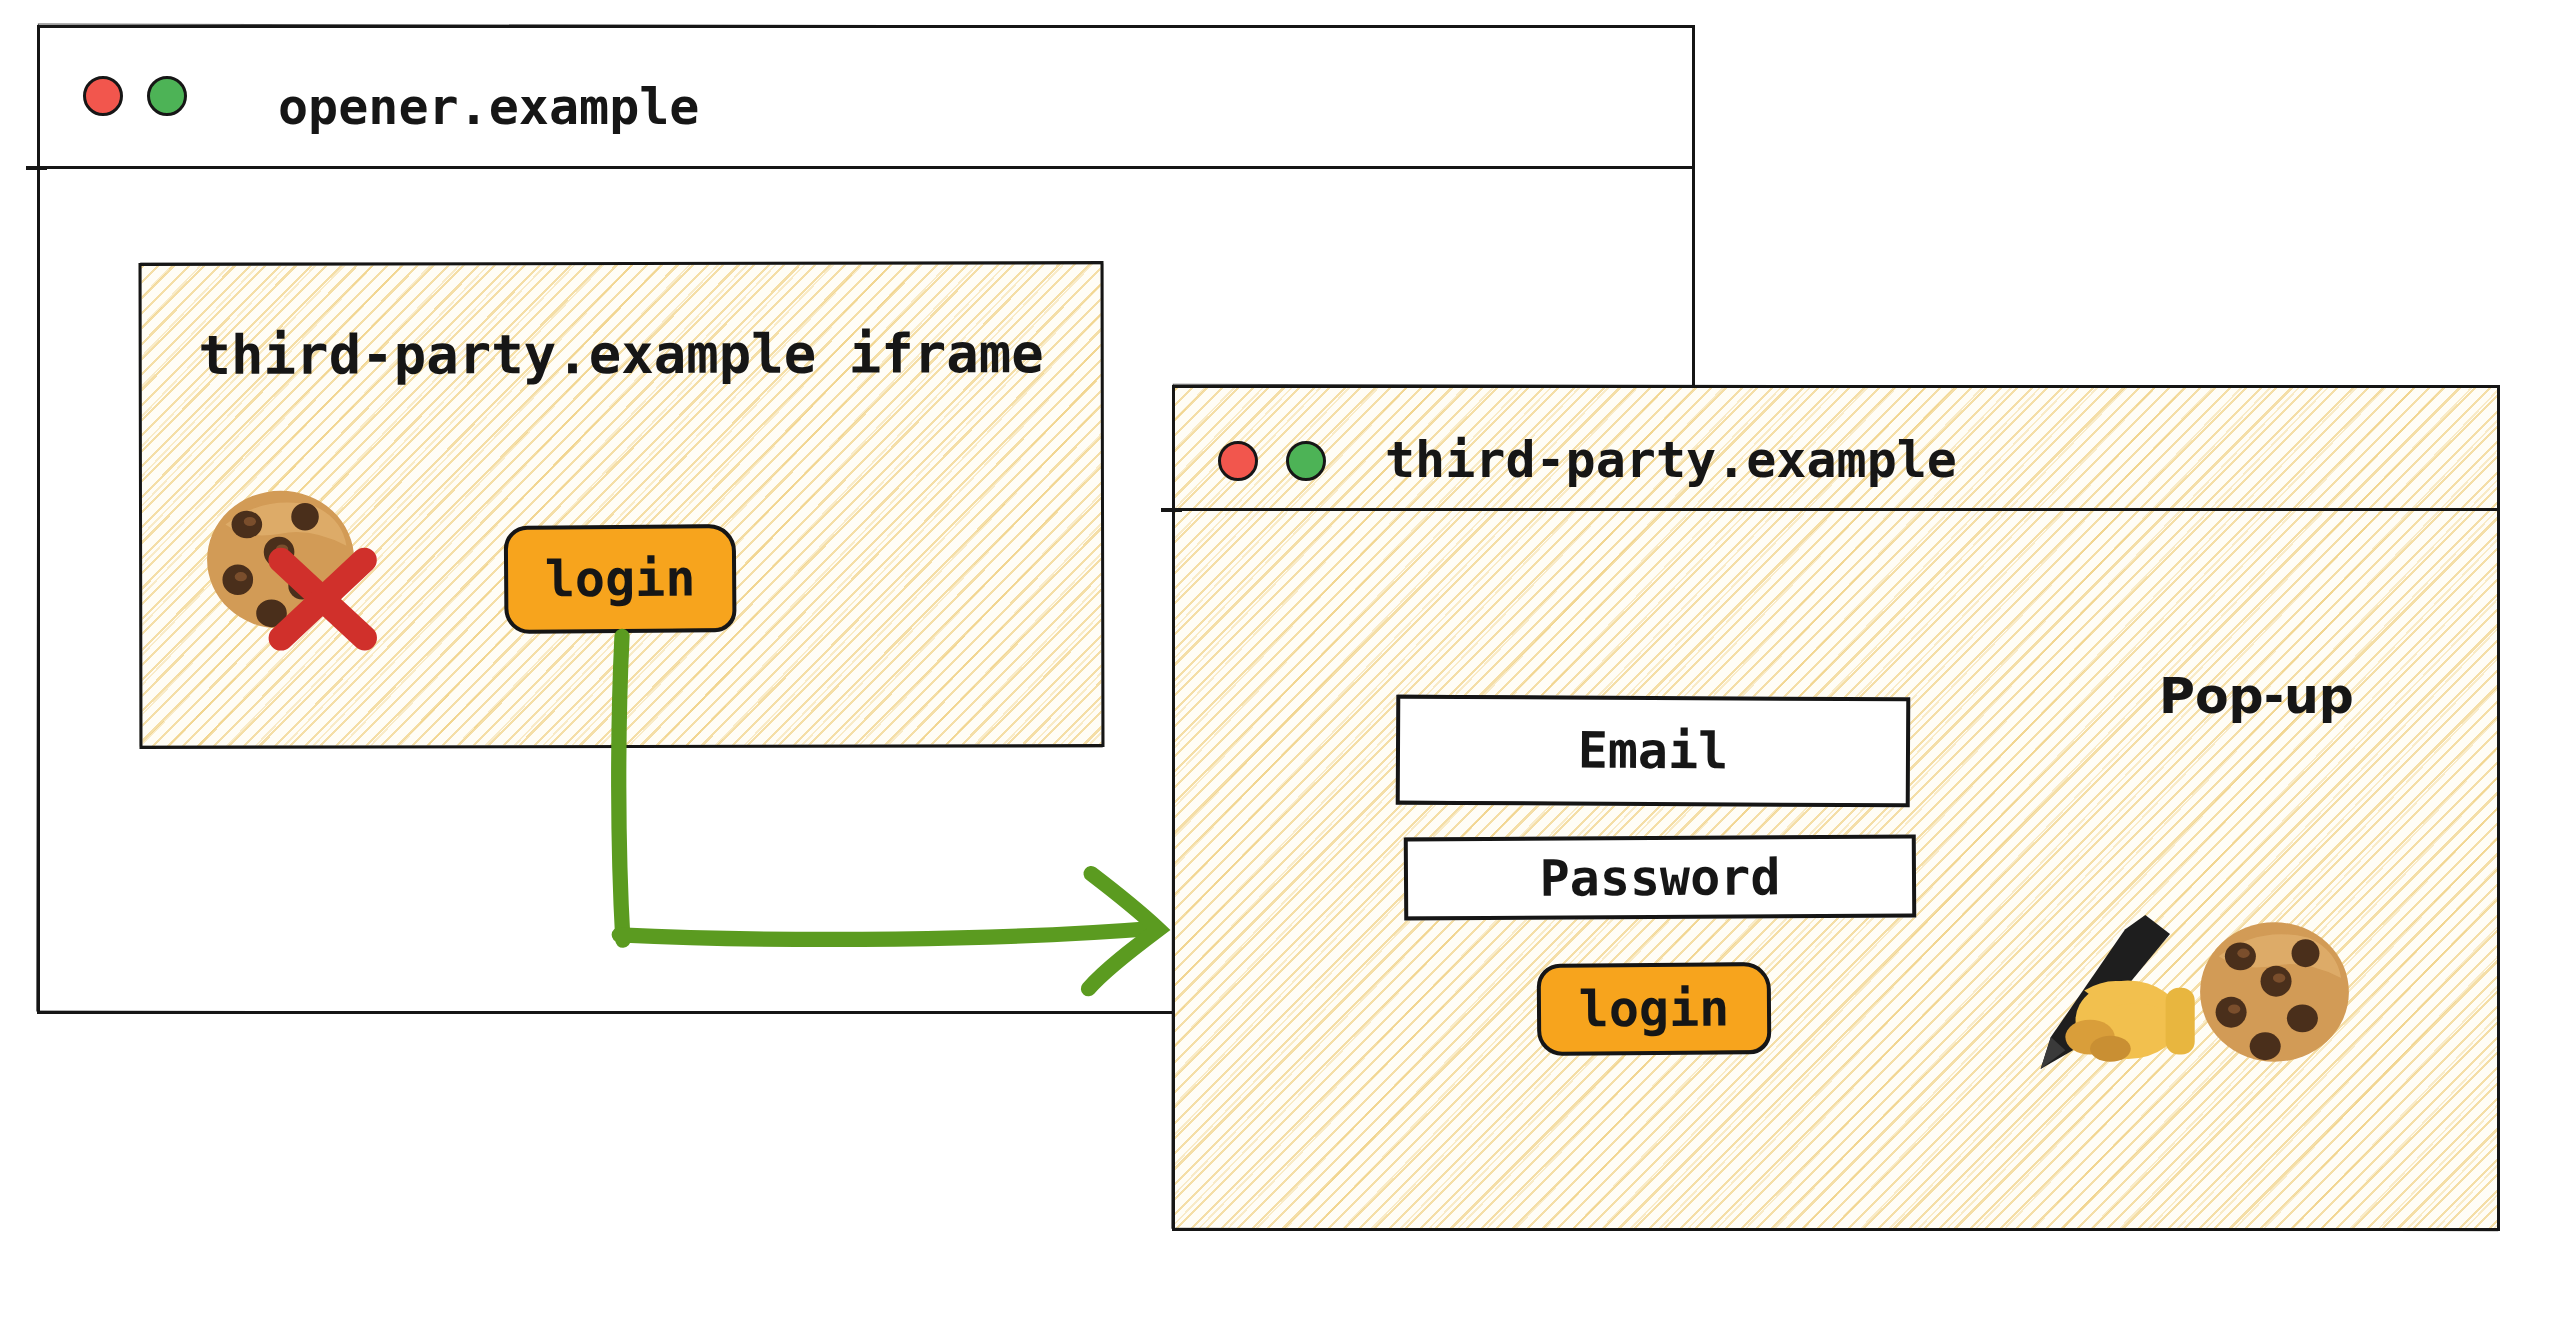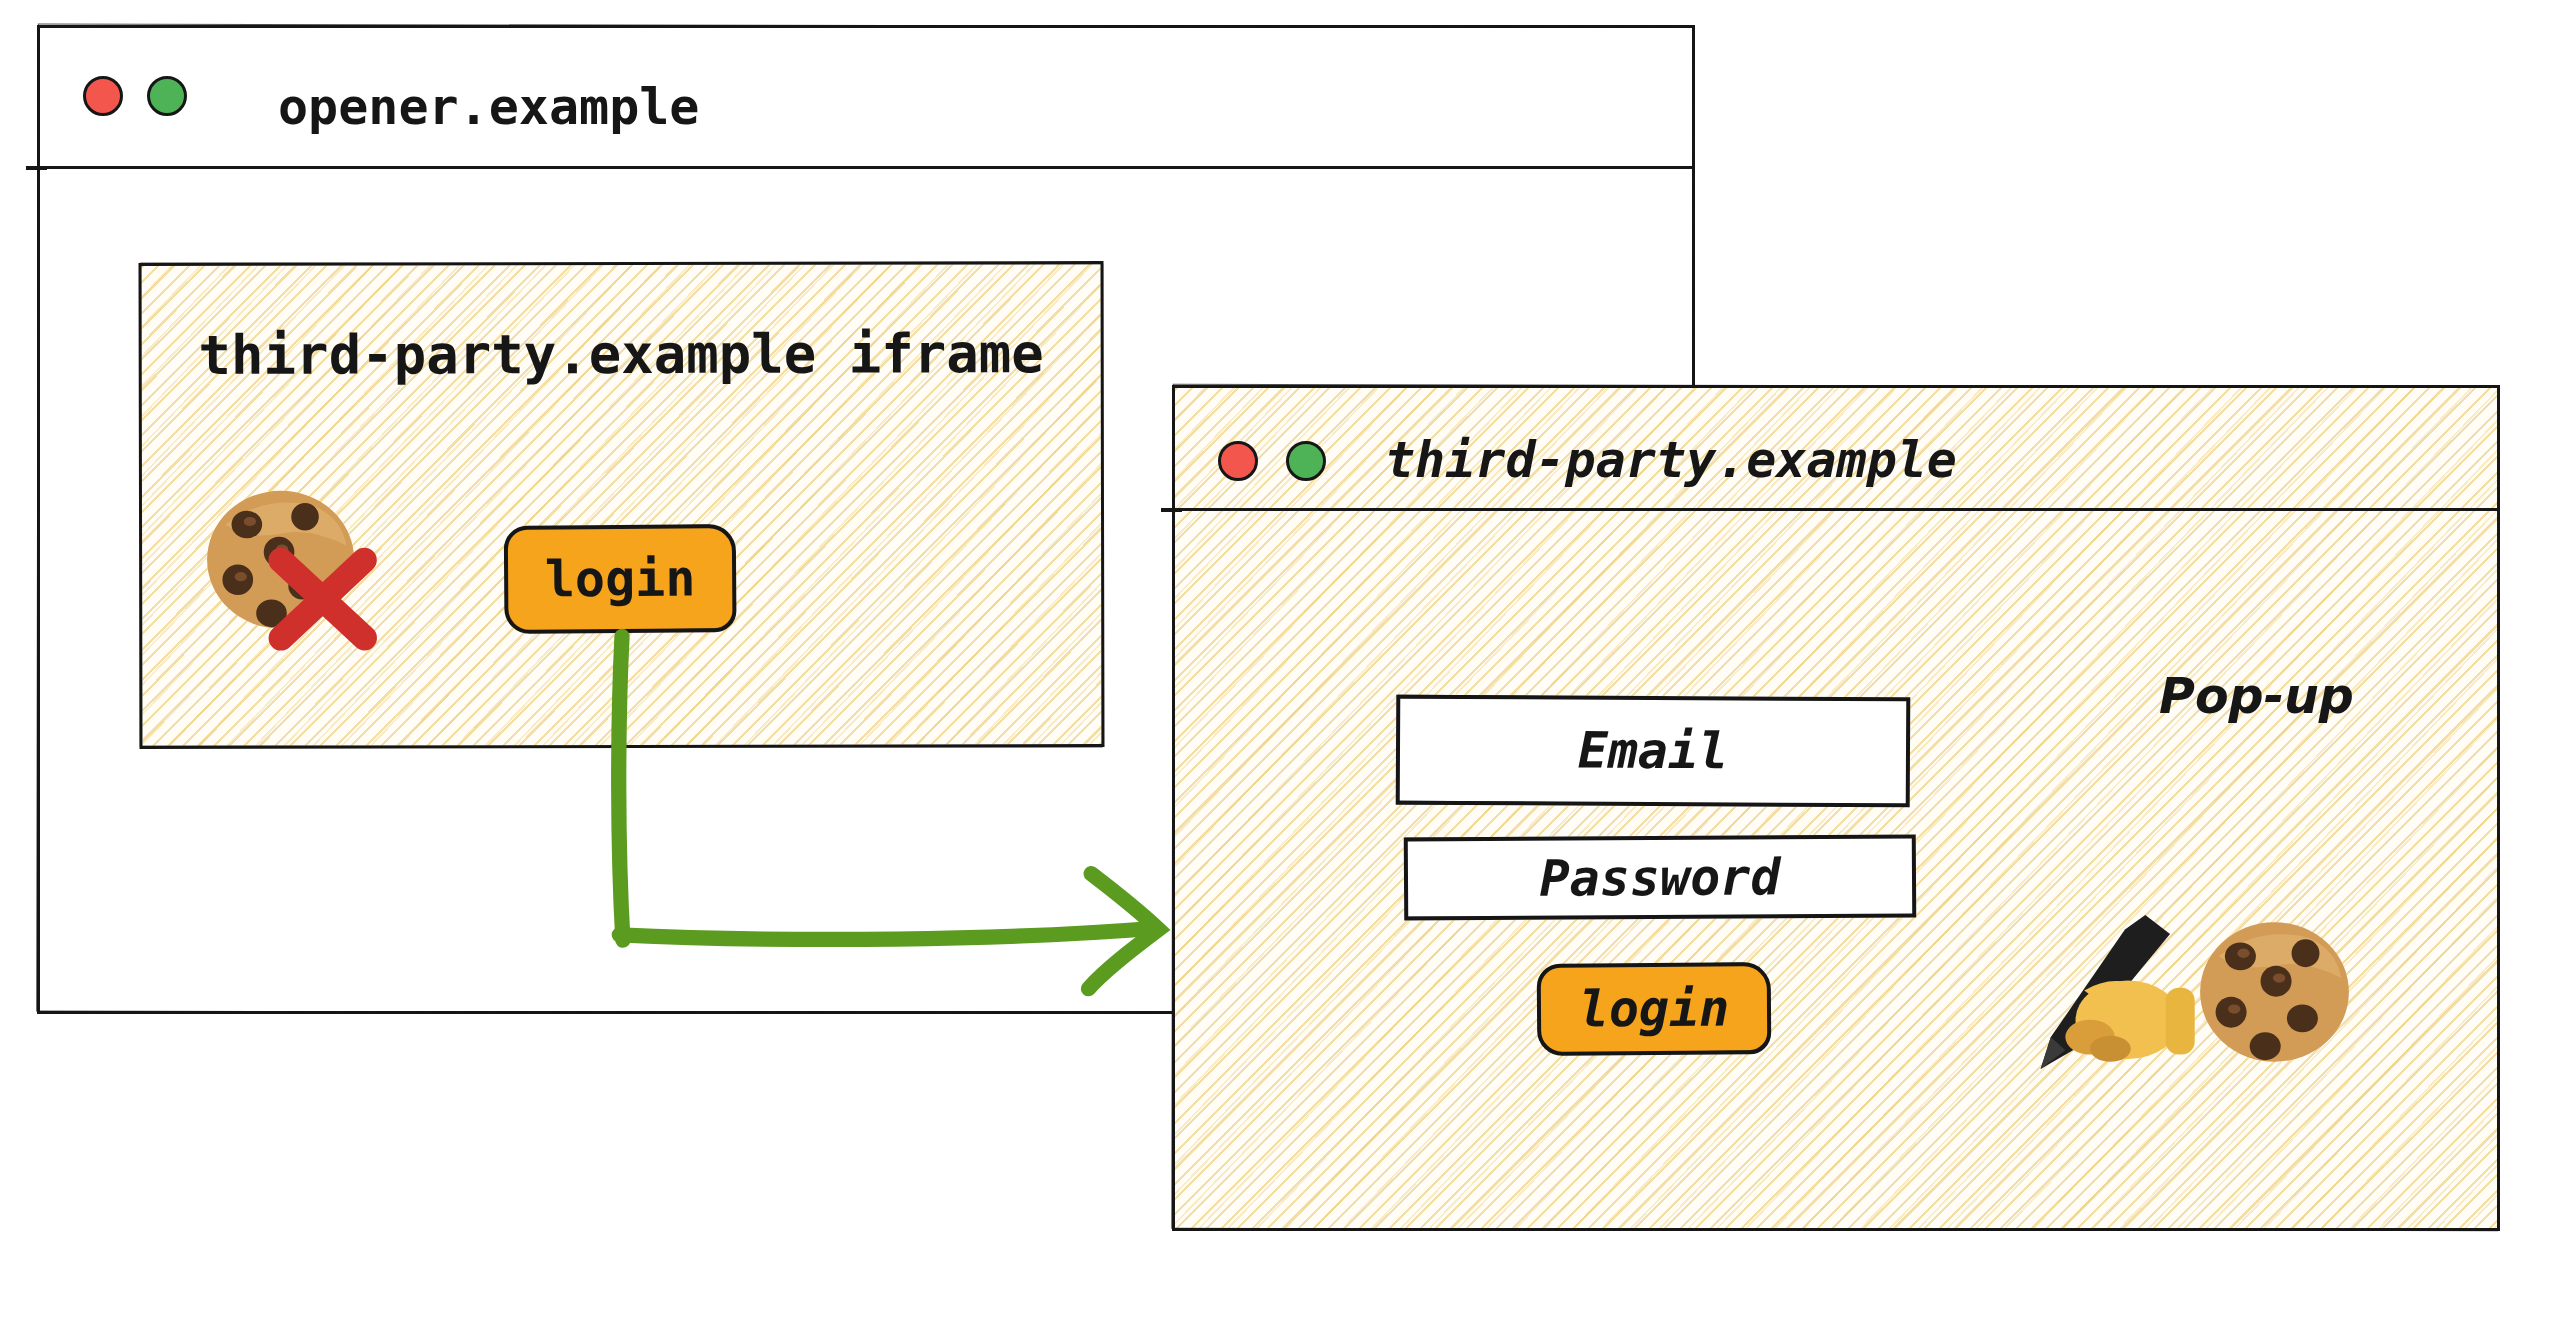--- a/index.html
+++ b/index.html
@@ -115,21 +115,21 @@
   </div>
 
   <svg class="arrow-svg" width="2576" height="1324" viewBox="0 0 2866 1473">
     <g stroke="#5b9b20" stroke-width="17" fill="none" stroke-linecap="round">
       <path d="M692 708 C687 810 687 940 693 1046"></path>
       <path d="M689 1040 C880 1049 1120 1046 1282 1033"></path>
       <path d="M1214 972 C1248 998 1272 1018 1289 1034 C1265 1052 1230 1078 1211 1100"></path>
     </g>
   </svg>
 
-  <div class="window hachure z3" style="left:1172px;top:385px;width:1328px;height:846px;font-style:italic;">
+  <div class="window hachure z3" style="left:1172px;top:385px;width:1328px;height:846px;">
 
     <div class="titlebar" style="height:120px;">
       <span class="dot" style="left:43px;top:53px;background:#f2564d;"></span>
       <span class="dot" style="left:111px;top:53px;background:#4db356;"></span>
       <span class="win-title" style="left:210px;top:41px;">third-party.example</span>
     </div>
 
     <span class="popup-label" style="left:984px;top:280px;">Pop-up</span>
 
     <div class="sketch-field" style="left:221px;top:308px;width:514px;height:110px;transform:rotate(.3deg);">

